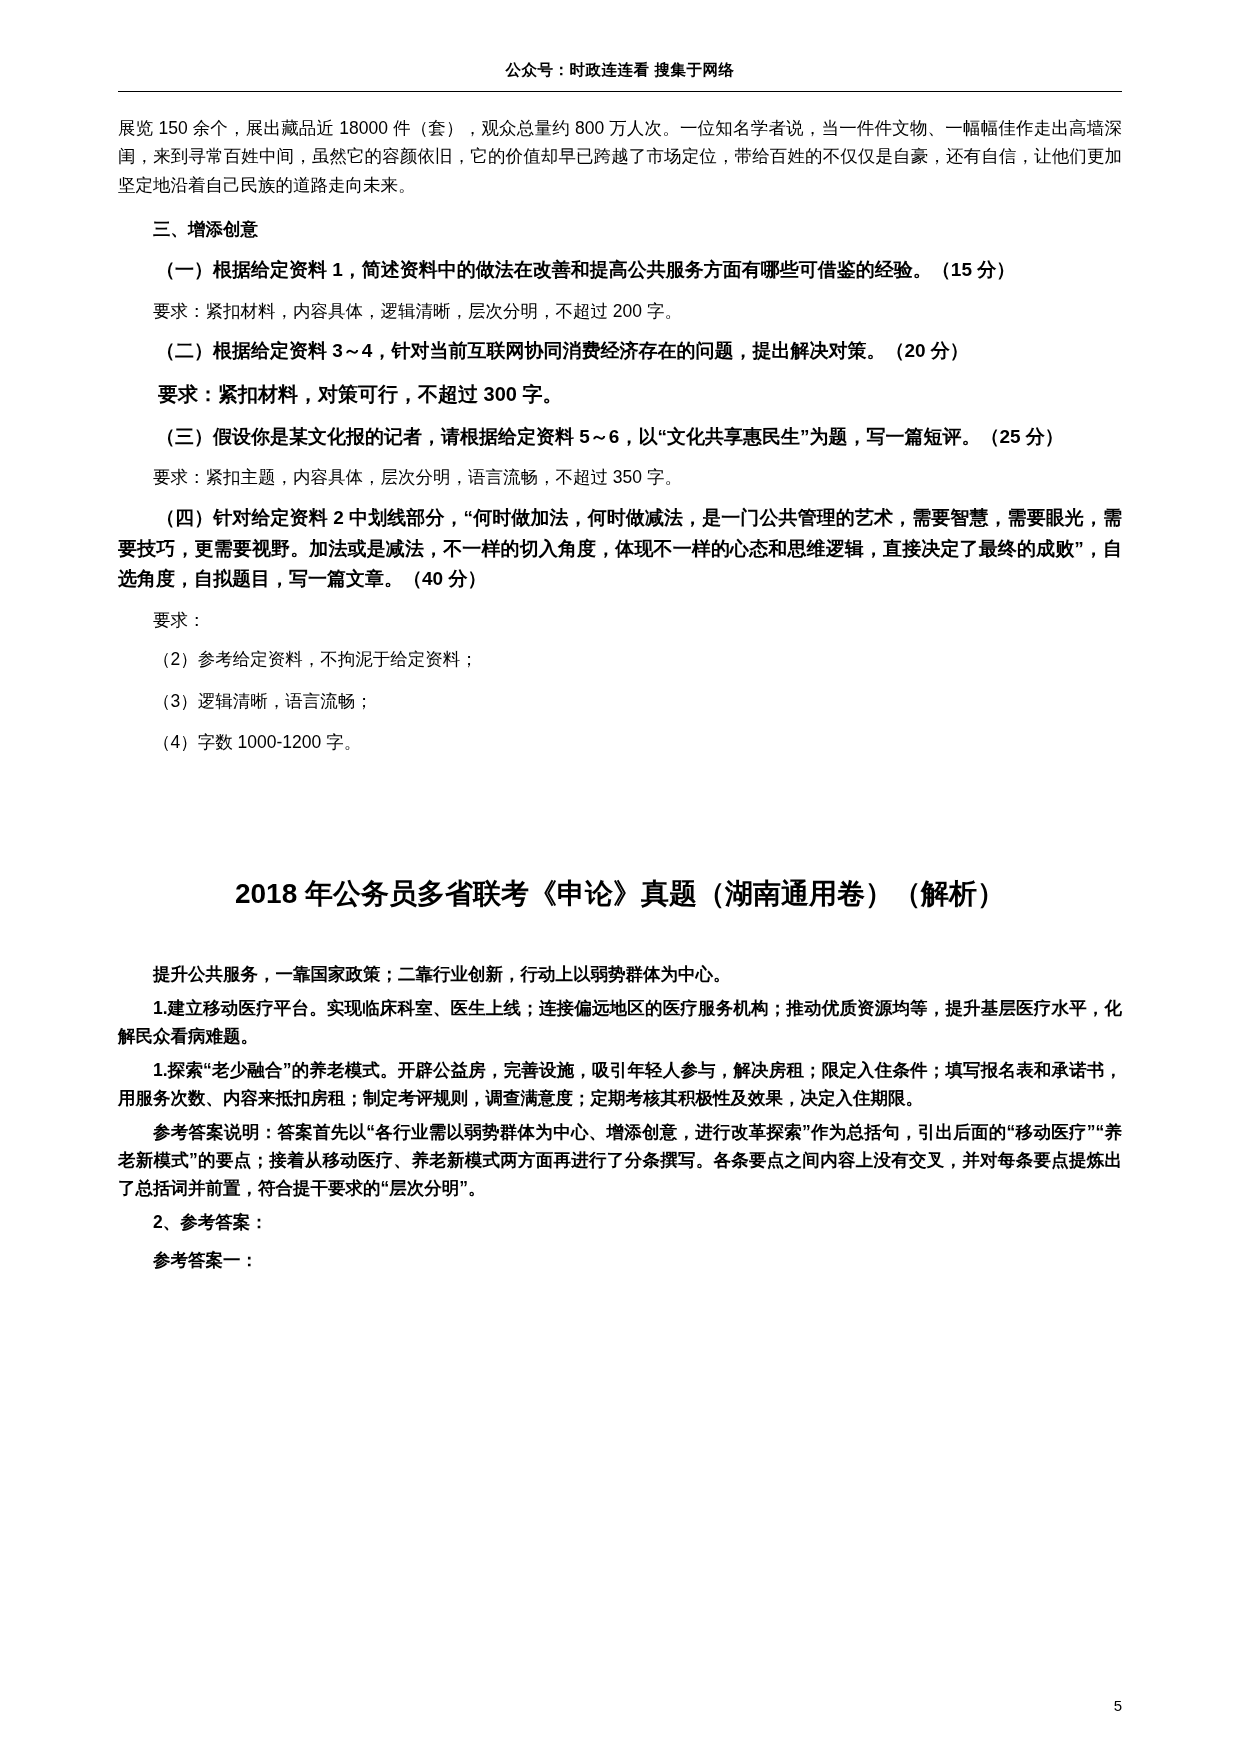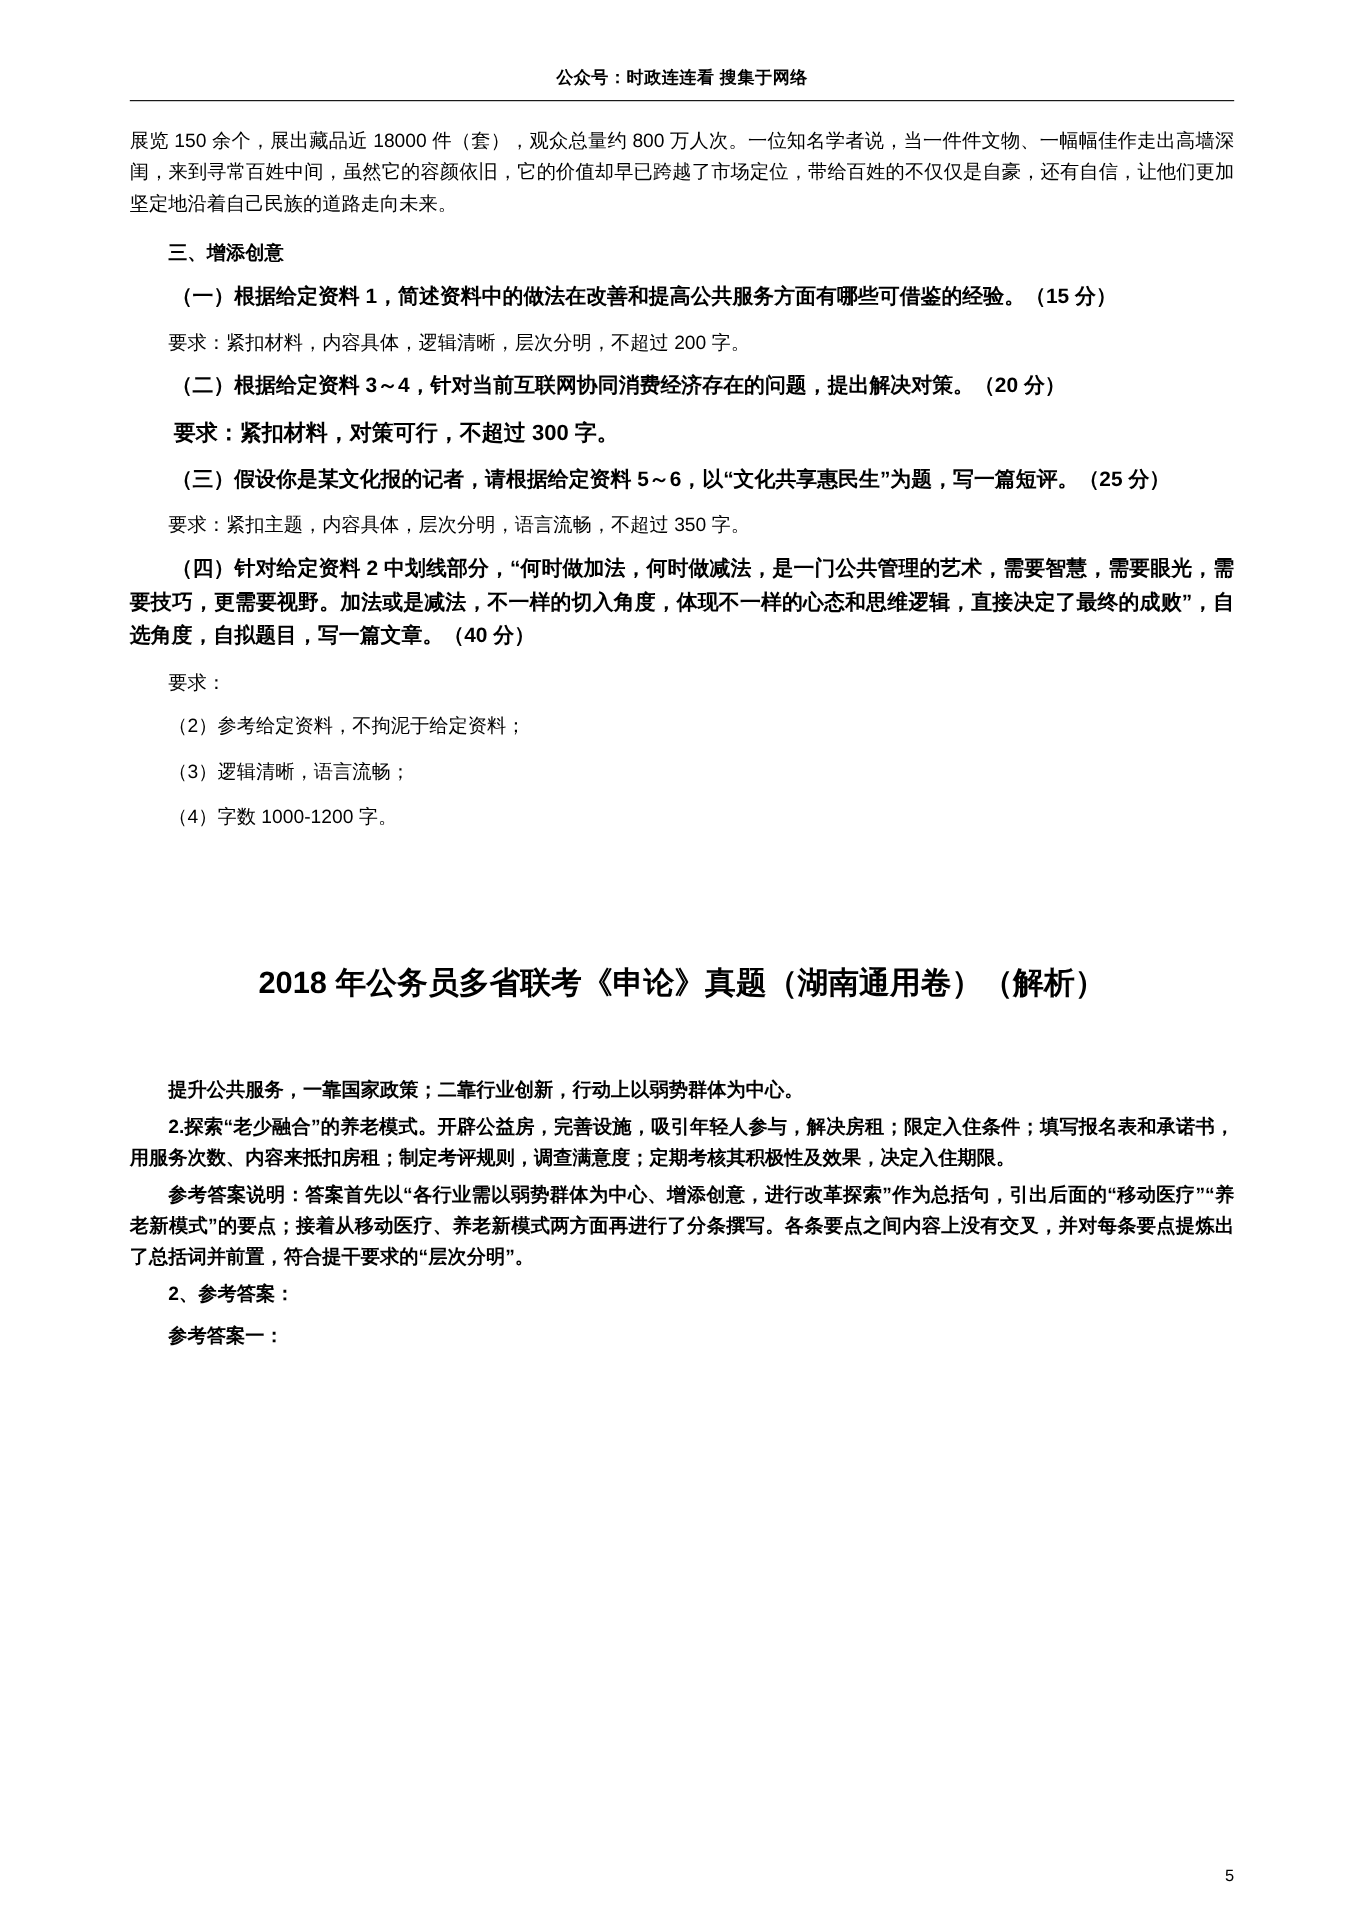--- a/index.html
+++ b/index.html
@@ -78,21 +78,21 @@
     font-size: 28px;
     font-weight: bold;
     text-align: center;
     margin: 0;
     padding: 0;
     letter-spacing: 0px;
     line-height: 1.4;
   }
   .title-block {
     margin-top: 118px;
-    margin-bottom: 62px;
+    margin-bottom: 46px;
   }
   .ans-head {
     font-weight: bold;
     text-indent: 2em;
     font-size: 17.5px;
     margin-bottom: 10px;
   }
   .ans-p {
     text-indent: 2em;
     font-size: 17.5px;
@@ -132,21 +132,22 @@
   <p class="req">要求：</p>
   <p class="sub-req">（2）参考给定资料，不拘泥于给定资料；</p>
   <p class="sub-req">（3）逻辑清晰，语言流畅；</p>
   <p class="sub-req">（4）字数 1000-1200 字。</p>
 
   <div class="title-block">
     <p class="doc-title">2018 年公务员多省联考《申论》真题（湖南通用卷）（解析）</p>
   </div>
 
   <p class="ans-p">提升公共服务，一靠国家政策；二靠行业创新，行动上以弱势群体为中心。</p>
-  <p class="ans-p">2.探索“老少融合”的养老模式。开辟公益房，完善设施，吸引年轻人参与，解决房租；限定入住条件；填写报名表和承诺书，用服务次数、内容来抵扣房租；制定考评规则，调查满意度；定期考核其积极性及效果，决定入住期限。</p>
+  <p class="ans-p">1.建立移动医疗平台。实现临床科室、医生上线；连接偏远地区的医疗服务机构；推动优质资源均等，提升基层医疗水平，化解民众看病难题。</p>
+  <p class="ans-p">1.探索“老少融合”的养老模式。开辟公益房，完善设施，吸引年轻人参与，解决房租；限定入住条件；填写报名表和承诺书，用服务次数、内容来抵扣房租；制定考评规则，调查满意度；定期考核其积极性及效果，决定入住期限。</p>
   <p class="ans-p">参考答案说明：答案首先以“各行业需以弱势群体为中心、增添创意，进行改革探索”作为总括句，引出后面的“移动医疗”“养老新模式”的要点；接着从移动医疗、养老新模式两方面再进行了分条撰写。各条要点之间内容上没有交叉，并对每条要点提炼出了总括词并前置，符合提干要求的“层次分明”。</p>
 
   <p class="ans-head">2、参考答案：</p>
   <p class="ans-head">参考答案一：</p>
 
   <div class="page-number">5</div>
 
 </div>
 
 </body></html>

